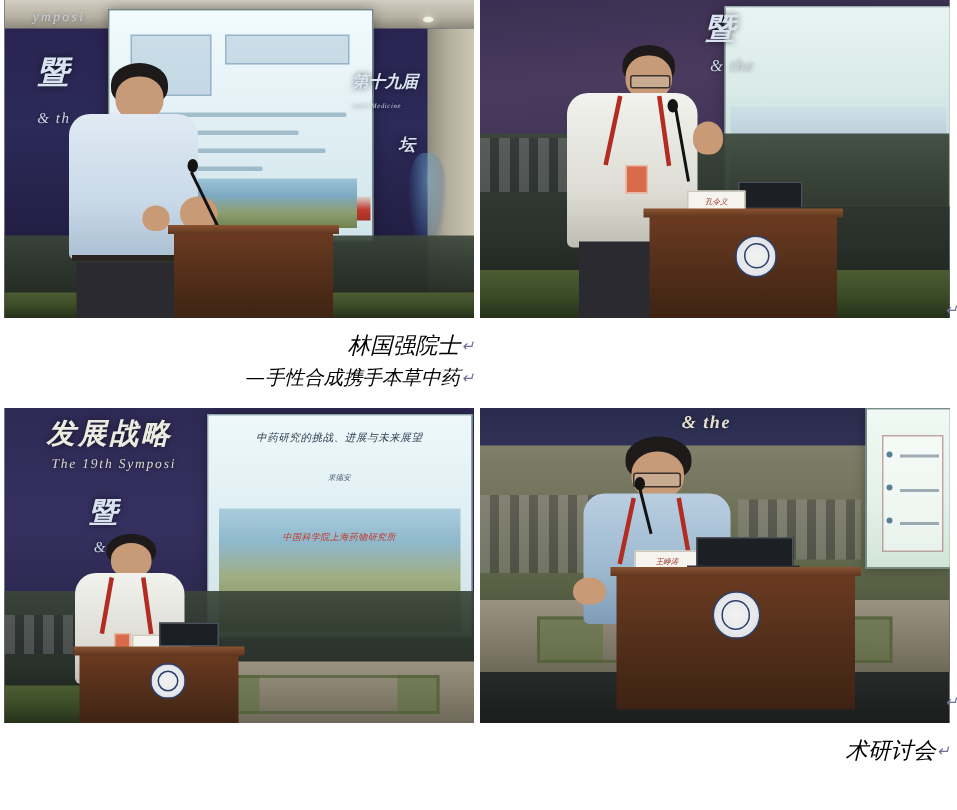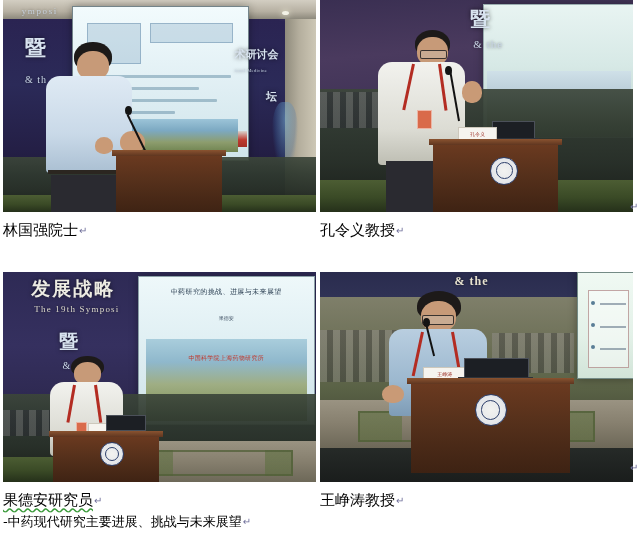--- a/index.html
+++ b/index.html
@@ -13,20 +13,21 @@
     overflow: hidden;
     font-family: "Liberation Sans", "DejaVu Sans", sans-serif;
     color: #000000;
   }
 
   .doc-page {
     position: relative;
     width: 512px;
     height: 540px;
     background: #ffffff;
+    font-style: italic;
   }
 
   .photo-grid {
     position: absolute;
     left: 0;
     top: 0;
     width: 638px;
     height: 540px;
   }
 
@@ -343,21 +344,21 @@
     white-space: nowrap;
   }
   .flag {
     position: absolute;
     background: linear-gradient(180deg, #d8d5cf 0%, #bf3b2f 55%, #a33026 100%);
   }
 
   
   .caption {
     width: 313px;
-    text-align: left;
+    text-align: right;
     font-family: "DejaVu Sans", "Liberation Sans", sans-serif;
     color: #000000;
   }
   .cap-name {
     font-size: 15px;
     line-height: 22px;
     padding-top: 7px;
     white-space: nowrap;
   }
   .cap-name .squiggle {
@@ -408,21 +409,21 @@
           <div class="slide-line" style="left:8%; top:44%; width:82%;"></div>
           <div class="slide-line" style="left:8%; top:52%; width:64%;"></div>
           <div class="slide-line" style="left:8%; top:60%; width:74%;"></div>
           <div class="slide-line" style="left:8%; top:68%; width:50%;"></div>
           <div class="slide-photo" style="height:22%;"></div>
         </div>
 
         <div class="banner-en" style="left:6%; top:3%; font-size:9px; letter-spacing:1.6px; opacity:.85;">ymposi</div>
         <div class="banner-cn" style="left:7%; top:16%; font-size:21px;">暨</div>
         <div class="banner-en" style="left:7%; top:35%; font-size:10px;">&amp; th</div>
-        <div class="banner-cn" style="left:74%; top:22%; font-size:11px;">术研讨会</div>
+        <div class="banner-cn" style="left:74%; top:22%; font-size:11px;">第十九届</div>
         <div class="banner-en" style="left:74%; top:32%; font-size:4.5px; letter-spacing:.4px;">ional Medicine</div>
         <div class="banner-cn" style="left:84%; top:42%; font-size:11px;">坛</div>
         <div class="banner-figure" style="left:86%; top:48%;"></div>
 
         <div class="mural" style="height:26%;">
           <div class="lawn"></div>
         </div>
 
         <div class="speaker" style="left:9%; top:20%; width:46%; height:80%;">
           <div class="sp-hair" style="left:30%; top:0%; width:26%; height:17%;"></div>
@@ -439,20 +440,23 @@
 
         <div class="podium" style="left:36%; top:72%; width:34%; height:28%;">
           <div class="podium-top"></div>
         </div>
         <div class="flag" style="left:75%; top:62%; width:9px; height:16px;"></div>
       </div>
 
       <div class="caption">
         <div class="cap-name">
           <span>林国强院士</span><span class="pilcrow">↵</span>
+        </div>
+        <div class="cap-topic">
+          <span>—手性合成携手本草中药</span><span class="pilcrow">↵</span>
         </div>
       </div>
     </div>
 
     <div class="photo-cell cell-r0c1">
       <div class="photo">
         <div class="hall purple"></div>
 
         <div class="screen" style="left:52%; top:2%; width:48%; height:62%; border-color:rgba(60,90,90,.45);">
           <div class="slide-bg" style="background:linear-gradient(180deg,#e8f4f2 0%,#d7e9e6 45%,#bcd2cd 100%);"></div>
@@ -489,23 +493,20 @@
           <div class="nameplate-text" style="top:20%;">孔令义</div>
         </div>
 
         <div class="podium" style="left:36%; top:67%; width:40%; height:33%;">
           <div class="podium-top"></div>
           <div class="podium-seal" style="left:46%; top:18%; width:26px; height:26px;"></div>
         </div>
       </div>
 
       <div class="caption">
-        <div class="cap-name">
-          <span>孔令义教授</span><span class="pilcrow">↵</span>
-        </div>
       </div>
     </div>
 
     <div class="photo-cell cell-r1c0">
       <div class="photo">
         <div class="hall wide"></div>
 
         <div class="screen" style="left:43%; top:2%; width:56%; height:70%; border-color:rgba(50,80,90,.5);">
           <div class="slide-bg" style="background:linear-gradient(180deg,#eef8fa 0%,#e1f0f4 40%,#cfe2e8 100%);"></div>
           <div class="slide-title" style="top:7%;">中药研究的挑战、进展与未来展望</div>
@@ -538,28 +539,20 @@
 
         <div class="nameplate" style="left:27%; top:72%; width:12%; height:6%;"></div>
         <div class="laptop-lid" style="left:33%; top:68%; width:12%; height:7%;"></div>
 
         <div class="podium" style="left:16%; top:77%; width:34%; height:23%;">
           <div class="podium-top"></div>
           <div class="podium-seal" style="left:44%; top:14%; width:22px; height:22px;"></div>
         </div>
       </div>
 
-      <div class="caption">
-        <div class="cap-name">
-          <span class="squiggle">果德安研究员</span><span class="pilcrow">↵</span>
-        </div>
-        <div class="cap-topic">
-          <span>-中药现代研究主要进展、挑战与未来展望</span><span class="pilcrow">↵</span>
-        </div>
-      </div>
     </div>
 
     <div class="photo-cell cell-r1c1">
       <div class="photo">
         <div class="hall wide" style="background:linear-gradient(180deg,#2a2c4e 0%,#33365a 20%,#3b4145 52%,#2a2f2c 78%,#1a1d1c 100%);"></div>
 
         <div class="mural bright" style="height:72%; top:12%;">
           <div class="building-row" style="left:0; width:30%; top:22%; height:34%;"></div>
           <div class="building-row" style="left:55%; width:26%; top:24%; height:26%;"></div>
           <div class="plaza" style="height:32%;"></div>
@@ -599,21 +592,21 @@
         <div class="laptop-base" style="left:44%; top:50%; width:24%; height:2%;"></div>
 
         <div class="podium" style="left:29%; top:52%; width:51%; height:43%;">
           <div class="podium-top"></div>
           <div class="podium-seal" style="left:40%; top:12%; width:30px; height:30px;"></div>
         </div>
       </div>
 
       <div class="caption">
         <div class="cap-name">
-          <span>王峥涛教授</span><span class="pilcrow">↵</span>
+          <span>术研讨会</span><span class="pilcrow">↵</span>
         </div>
       </div>
     </div>
 
     <span class="row-return ret-row0">↵</span>
     <span class="row-return ret-row1">↵</span>
 
   </div>
 </div>
 

